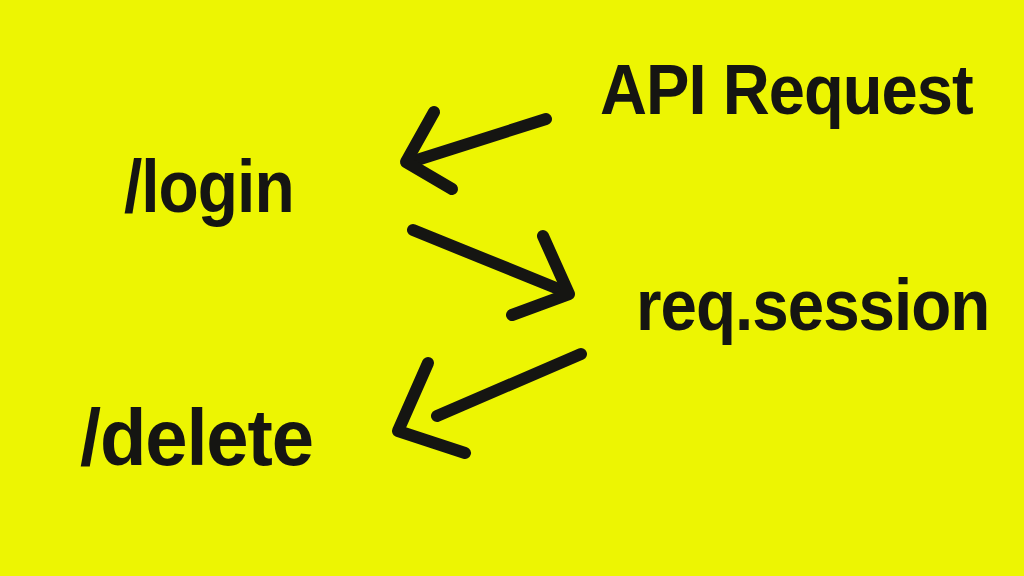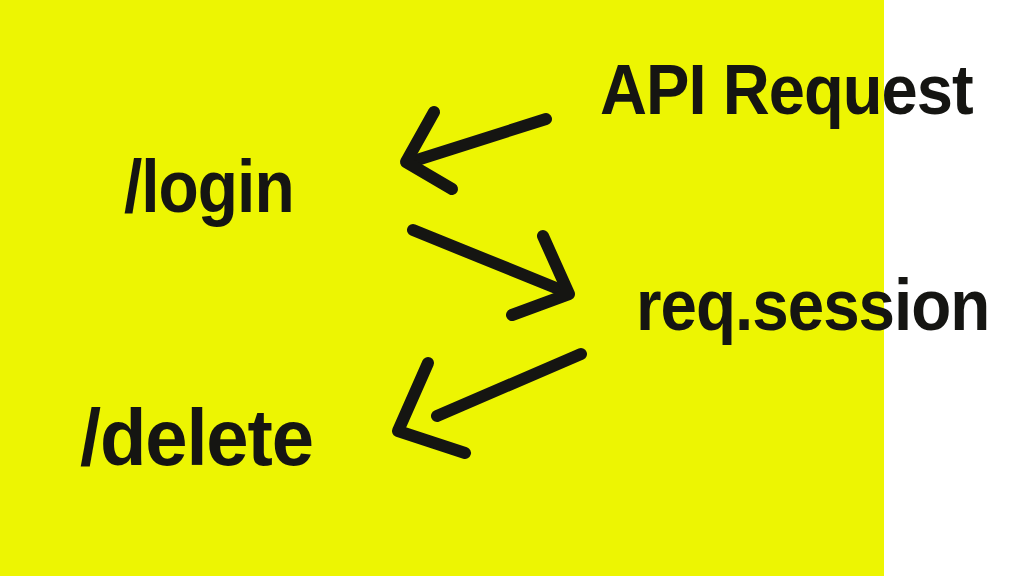--- a/index.html
+++ b/index.html
@@ -7,21 +7,21 @@
     --ink: #151512;
   }
   * { margin: 0; padding: 0; box-sizing: border-box; }
   html, body {
     width: 1024px; height: 576px;
     font-family: "Liberation Sans", sans-serif;
     overflow: hidden;
   }
   .stage {
     position: relative;
-    width: 884px; height: 576px;
+    width: 1024px; height: 576px;
     background: var(--bg);
   }
   .node-label {
     position: absolute;
     color: var(--ink);
     font-weight: 700;
     line-height: 1;
     letter-spacing: -0.015em;
     white-space: nowrap;
     transform-origin: left top;

